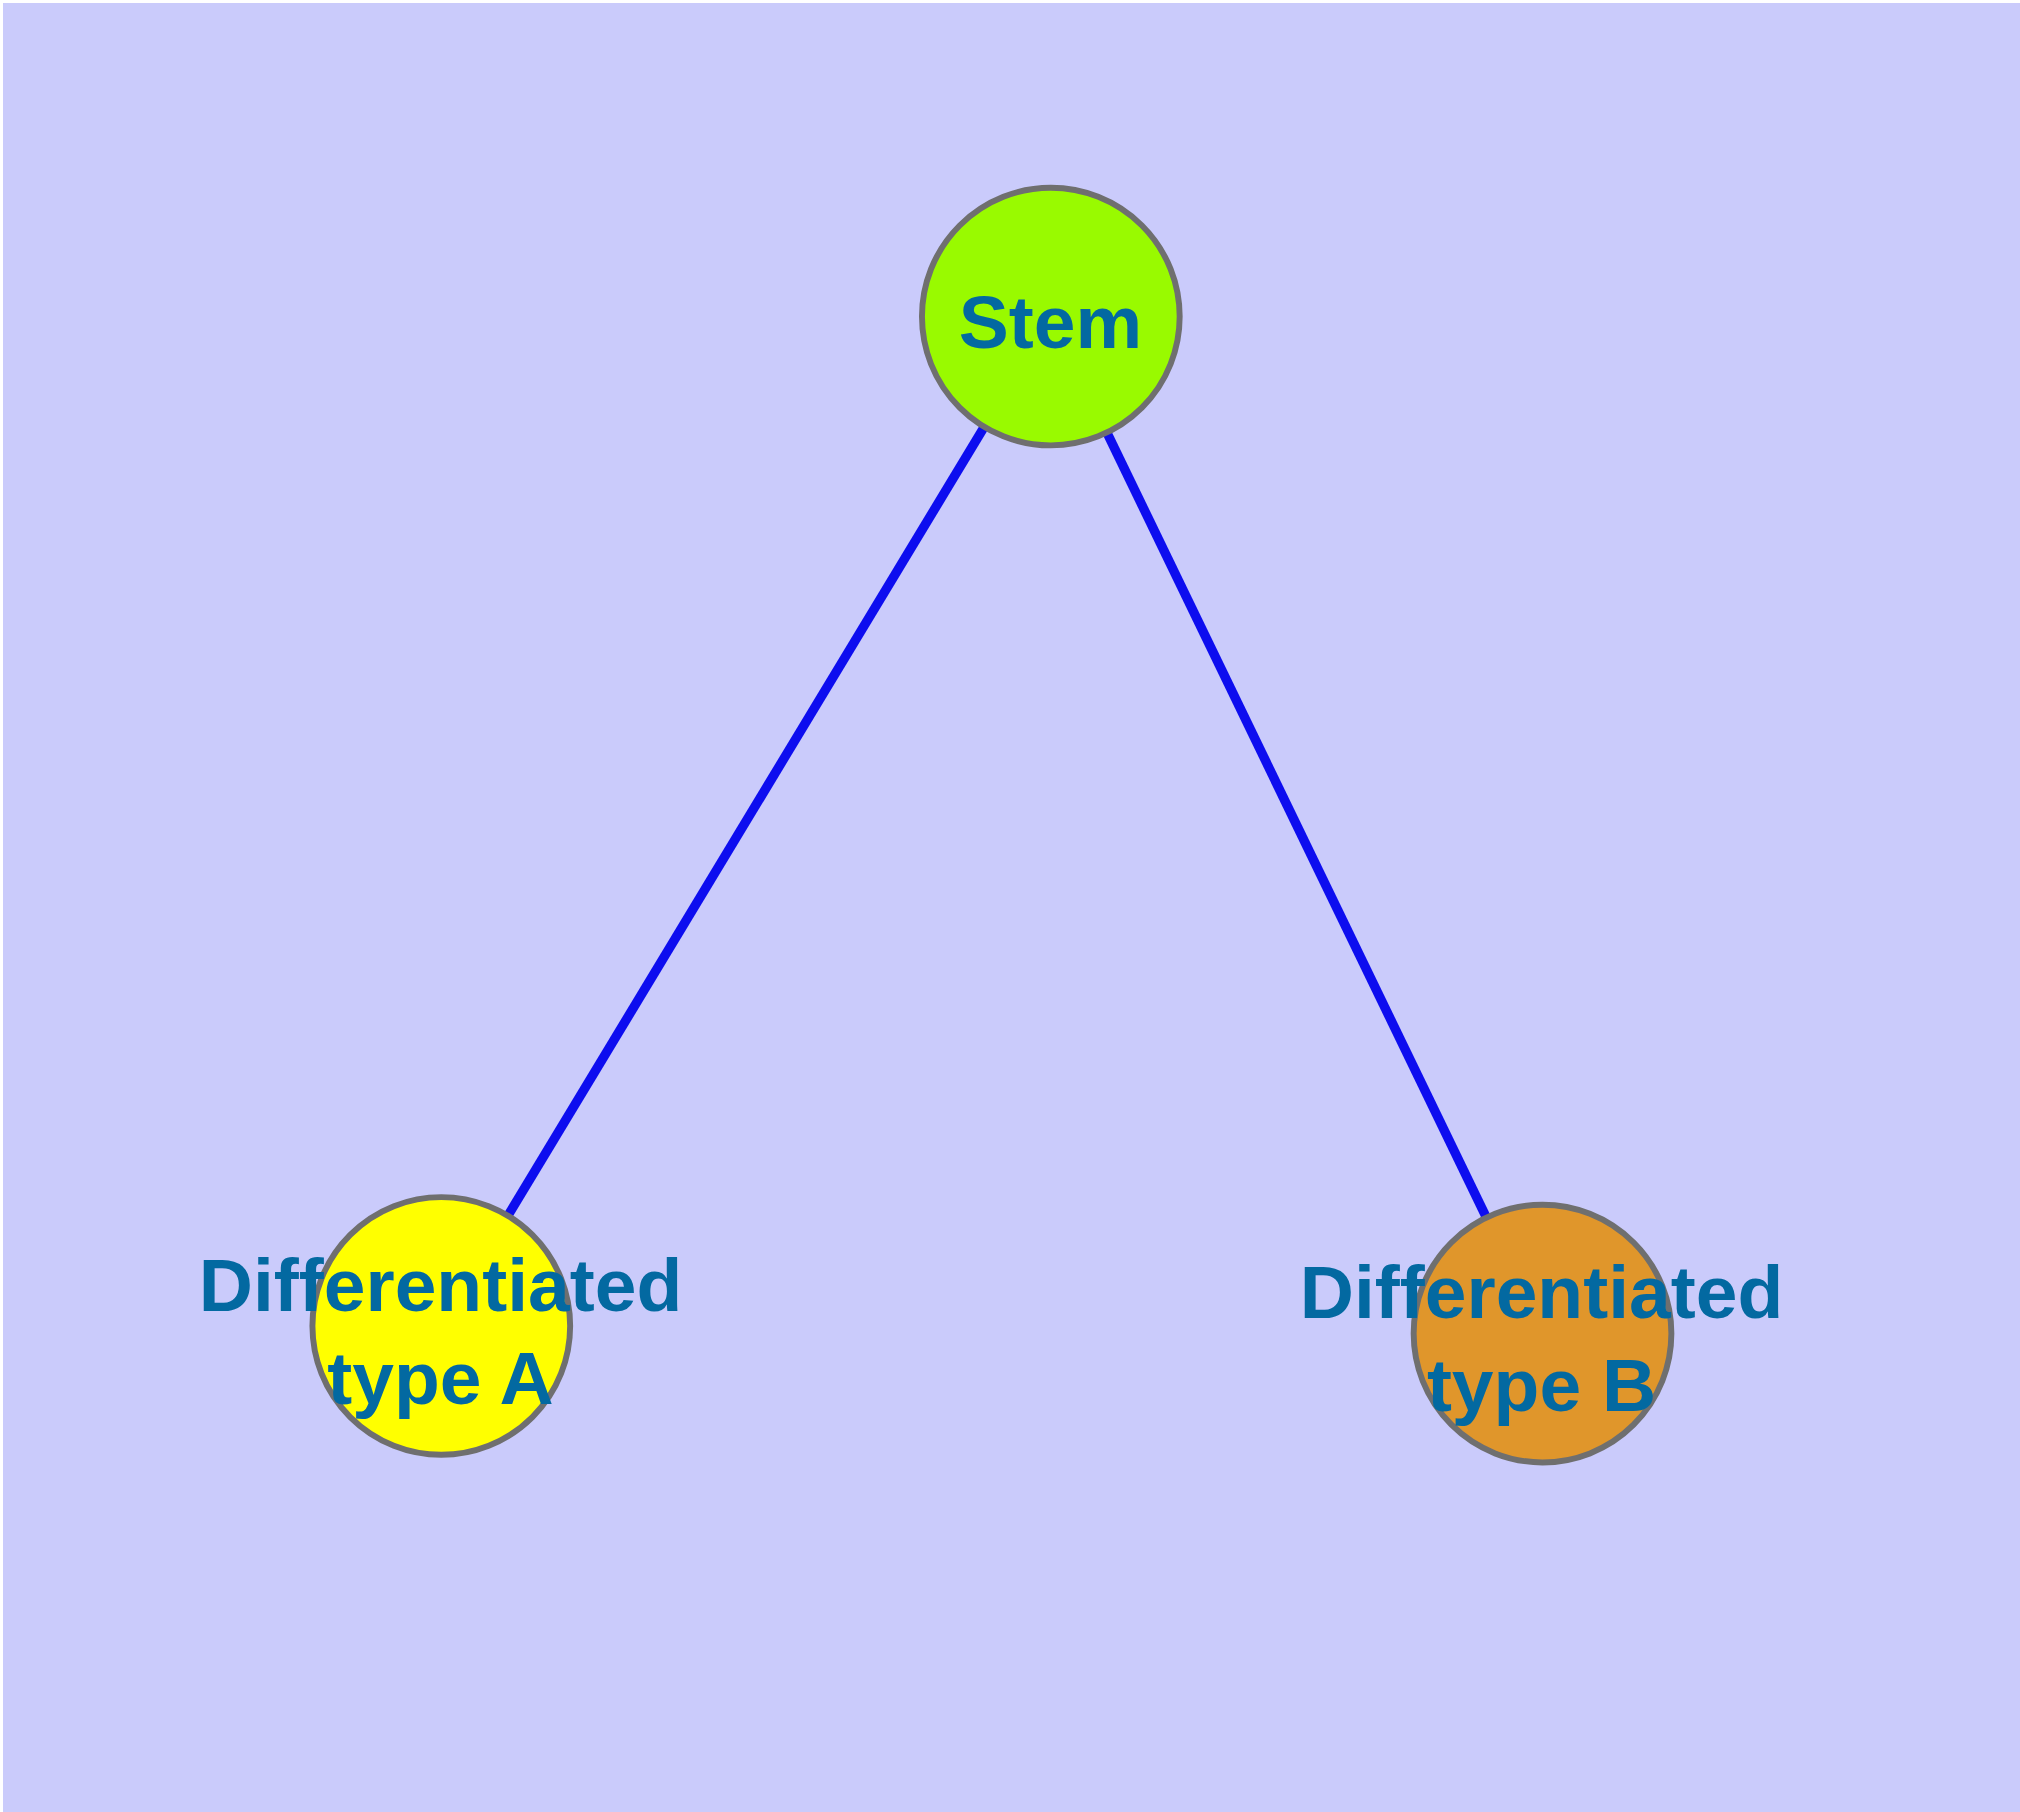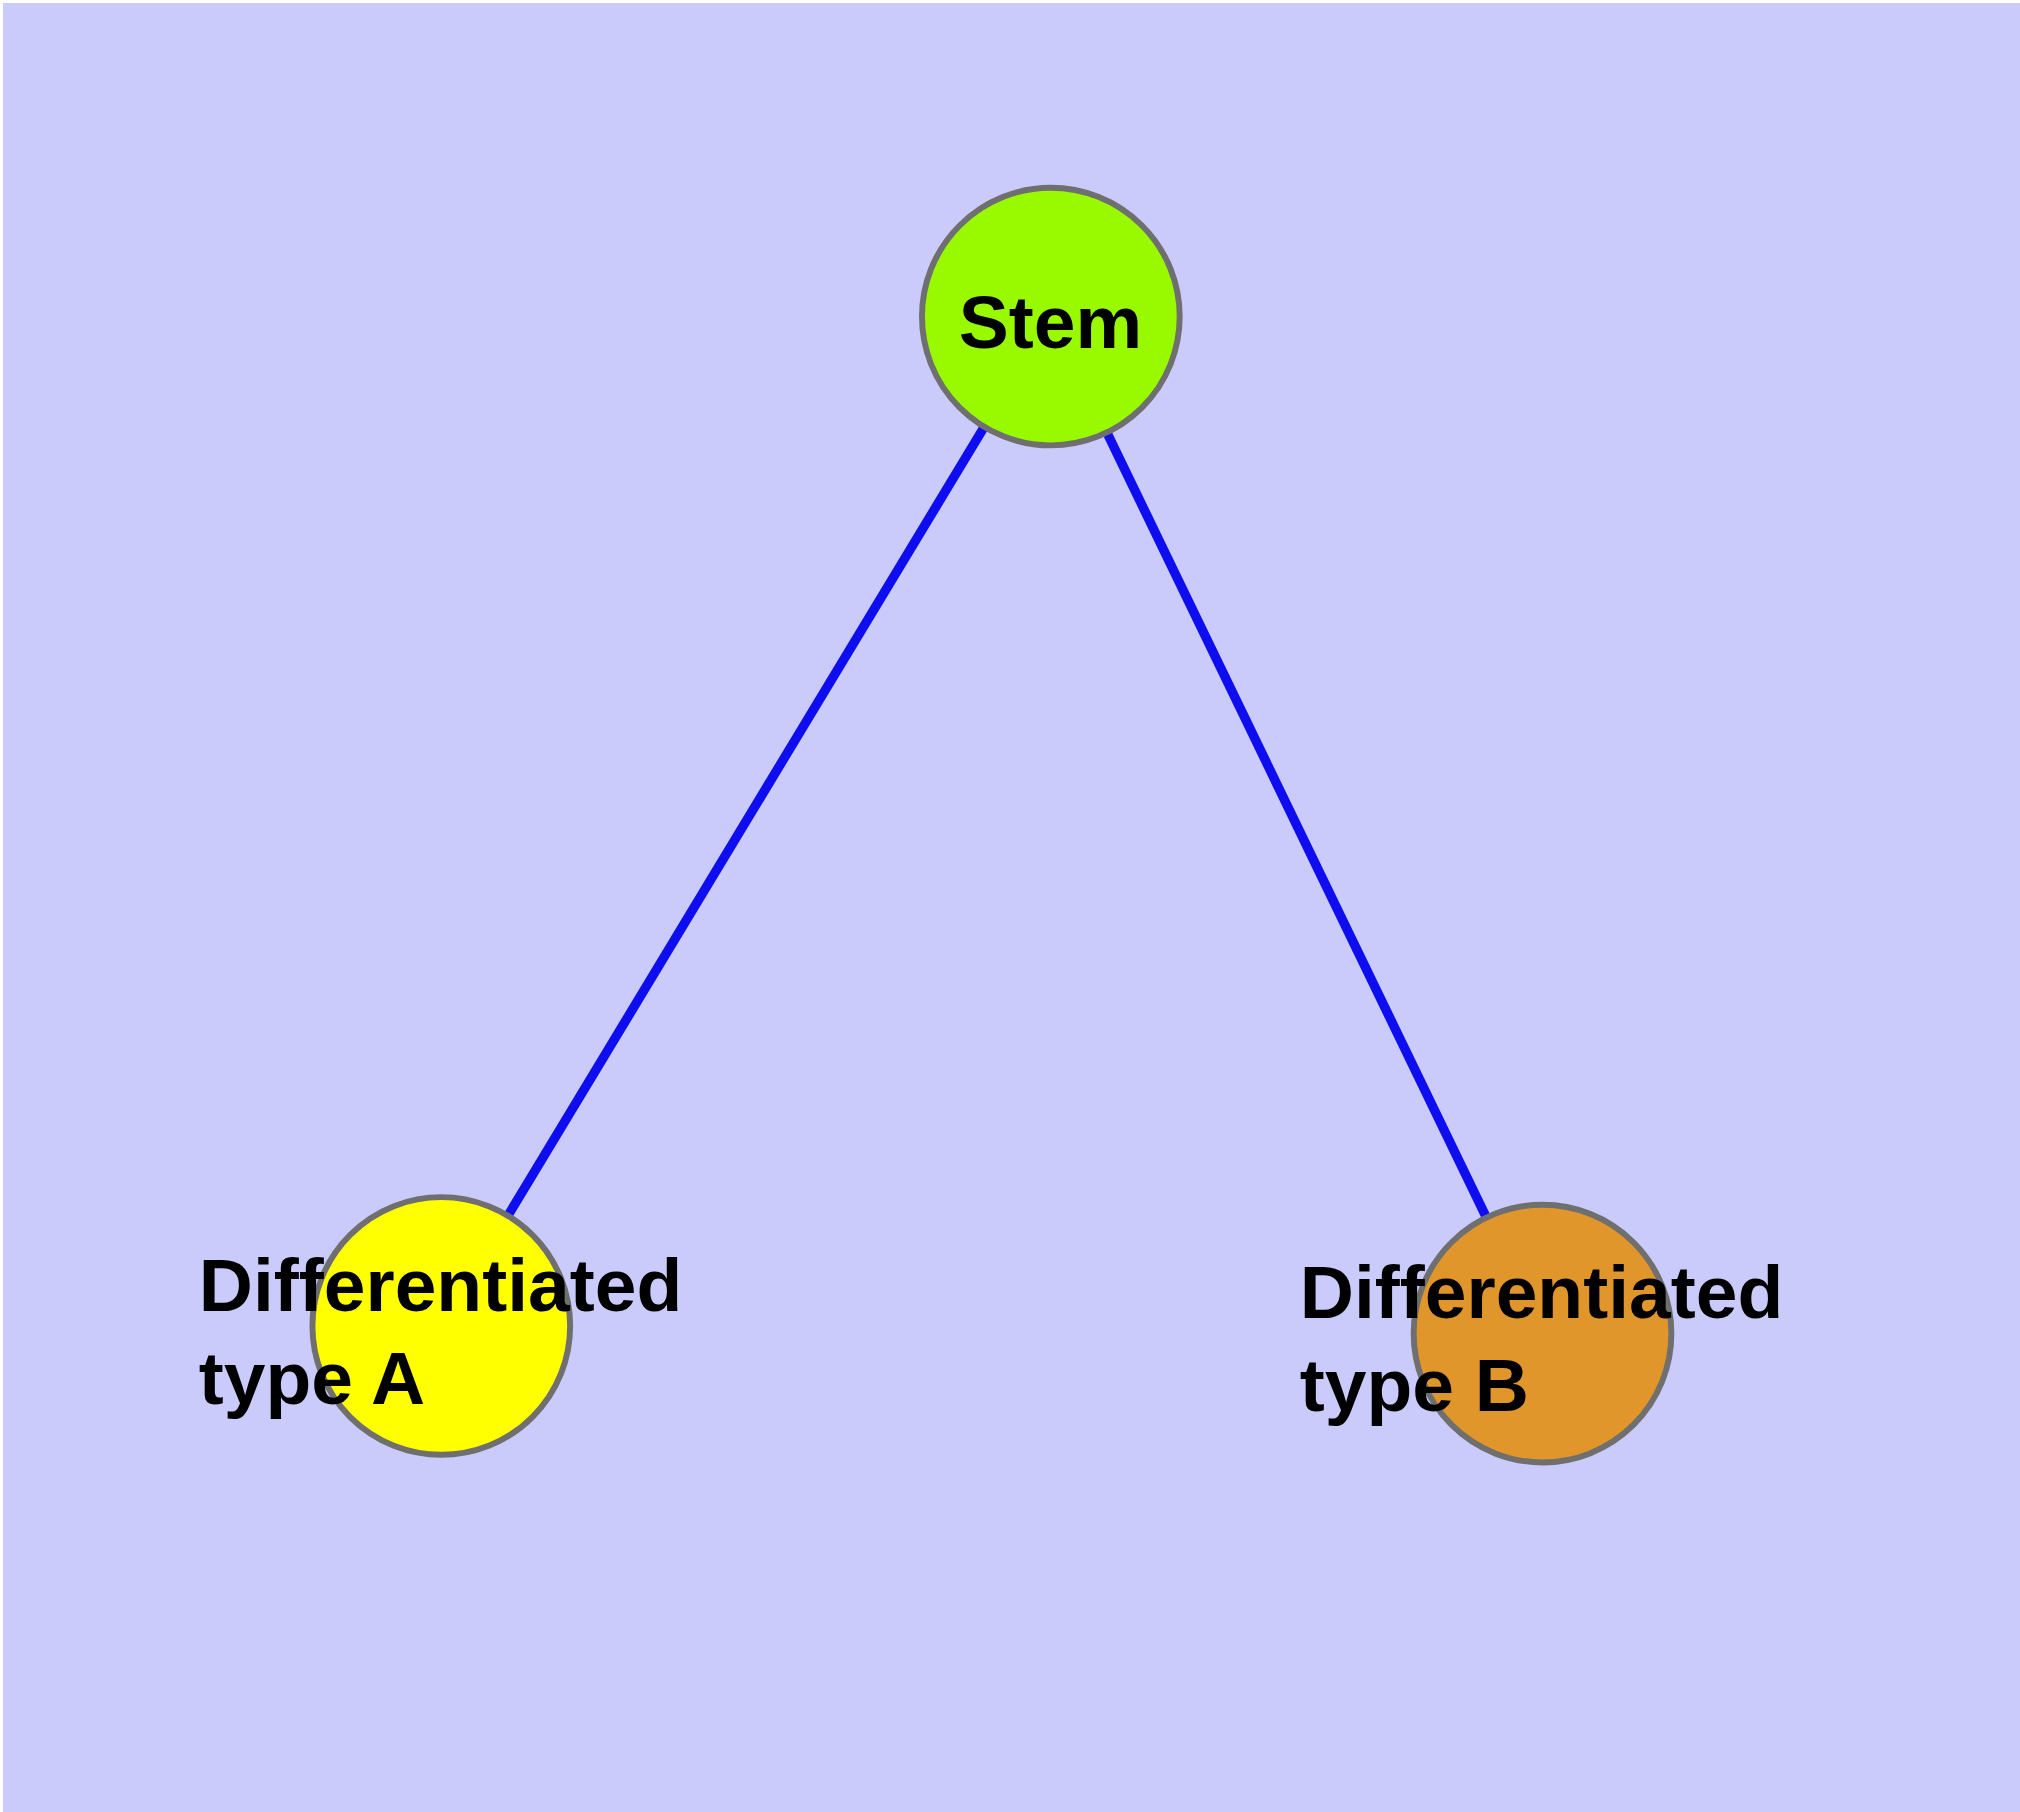--- a/index.html
+++ b/index.html
@@ -29,22 +29,22 @@
     top: 0;
     width: 100%;
     height: 100%;
   }
   .node-label {
     position: absolute;
     transform: translate(-50%, -50%);
     font-weight: bold;
     font-size: 75px;
     line-height: 93px;
-    color: #000000;
-    text-align: left;
+    color: #0369a1;
+    text-align: center;
     white-space: pre-line;
     letter-spacing: 0px;
   }
   #label-stem   { left: 1048px; top: 319px;  }
   #label-type-a { left: 438px;  top: 1329px; }
   #label-type-b { left: 1539px; top: 1336px; }
 </style>
 </head>
 <body>
 

